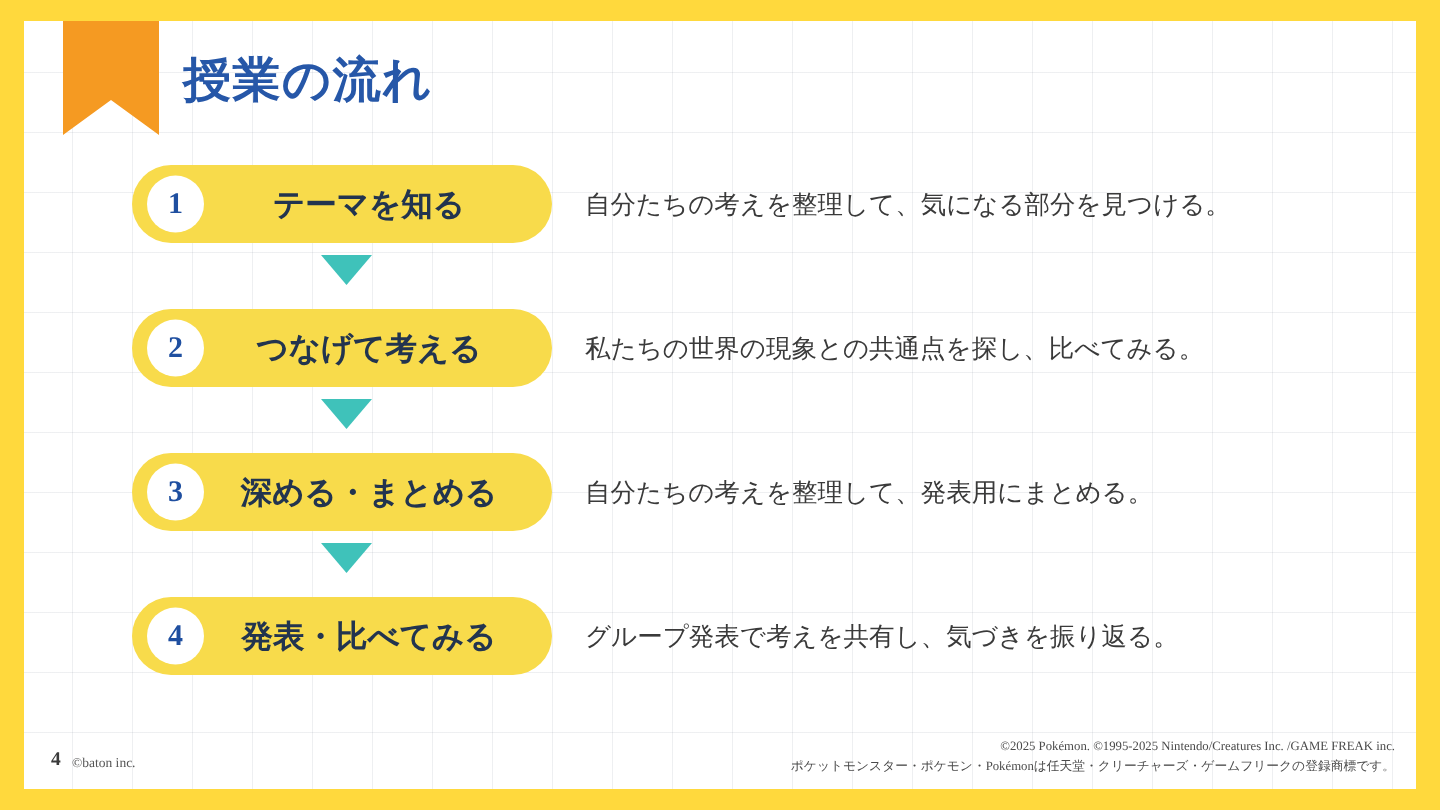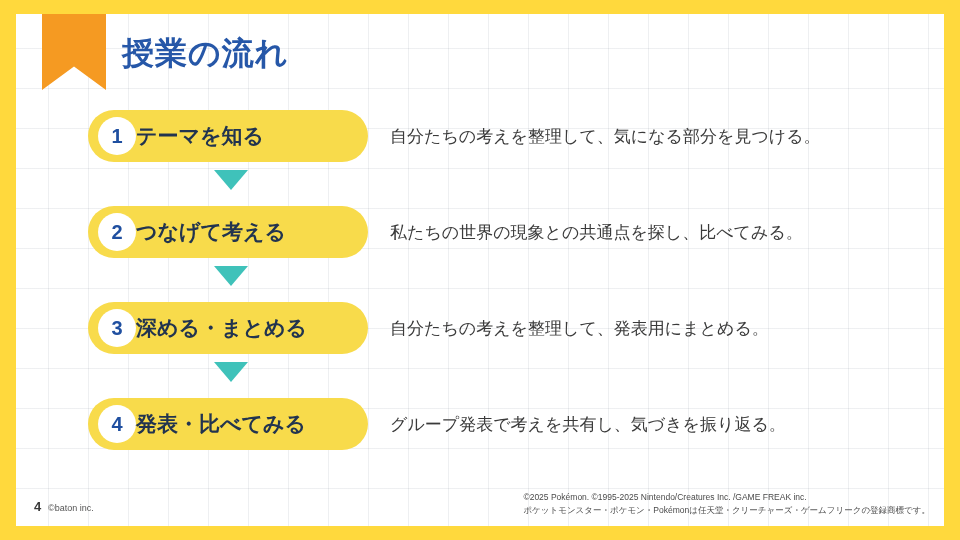--- a/index.html
+++ b/index.html
@@ -6,20 +6,21 @@
   body{
     width:960px;height:540px;overflow:hidden;
     font-family:"Liberation Sans","DejaVu Sans",sans-serif;
     background:#ffd93d;
   }
   .slide{
     position:relative;width:960px;height:540px;
     background:#ffd93d;
     box-sizing:border-box;
     padding:14px 16px;
+    font-family:Liberation Serif, serif;
   }
   .canvas{
     position:relative;width:100%;height:100%;
     background-color:#ffffff;
     background-image:
       linear-gradient(to right, rgba(125,135,150,0.13) 1px, transparent 1px),
       linear-gradient(to bottom, rgba(125,135,150,0.13) 1px, transparent 1px);
     background-size:40px 40px;
     background-position:-8px -6px;
     overflow:hidden;
@@ -60,21 +61,21 @@
   }
   .num-circle{
     width:38px;height:38px;border-radius:50%;
     background:#ffffff;
     margin-left:10px;
     display:flex;align-items:center;justify-content:center;
     font-size:20px;font-weight:bold;color:#1f4fa0;
     flex:0 0 auto;
   }
   .pill-label{
-    flex:1;text-align:left;
+    flex:1;text-align:center;
     font-size:21px;font-weight:bold;color:#22344f;
     padding-right:12px;
     white-space:nowrap;
   }
   .desc{
     margin-left:22px;
     font-size:17px;color:#3a3a3a;
     white-space:nowrap;
   }
   .arrow-wrap{
@@ -92,21 +93,21 @@
   .footer-page{
     position:absolute;left:18px;bottom:12px;
     font-size:13px;font-weight:bold;color:#3a3a3a;
   }
   .footer-brand{
     position:absolute;left:32px;bottom:13px;
     font-size:9px;color:#555;
   }
   .footer-copy{
     position:absolute;right:14px;bottom:10px;
-    text-align:left;
+    text-align:right;
     font-size:8.5px;line-height:1.45;color:#4a4a4a;
   }
 </style>
 </head>
 <body>
 
 <div class="slide">
   <div class="canvas">
 
     <div class="ribbon"></div>

